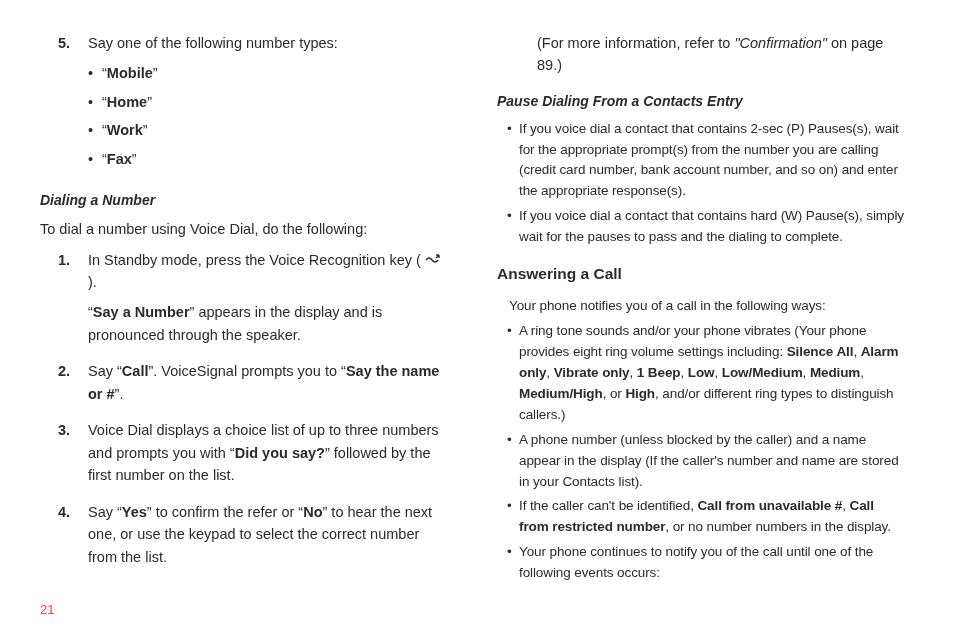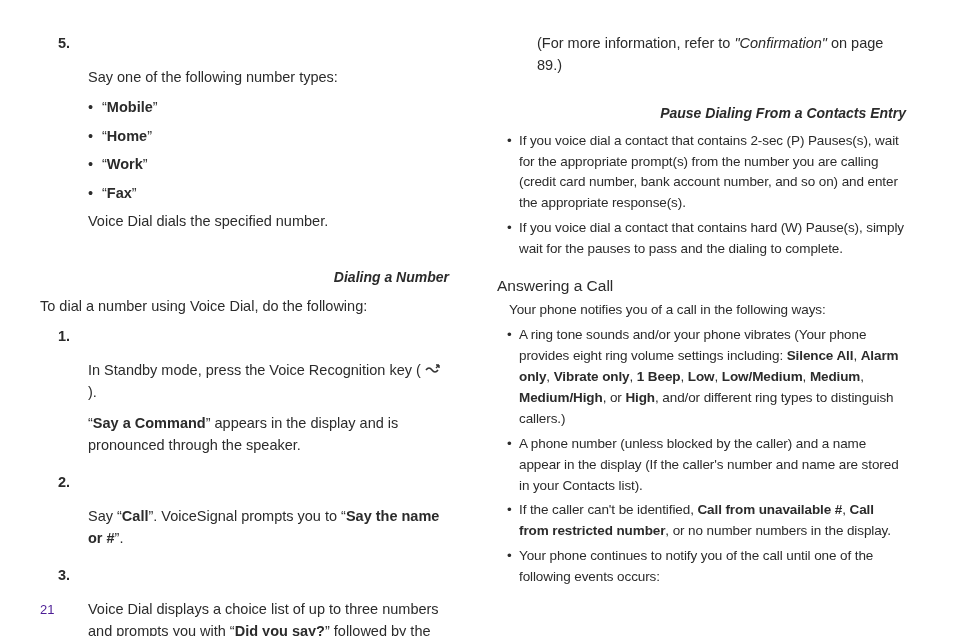--- a/index.html
+++ b/index.html
@@ -32,21 +32,20 @@
     margin-bottom: 6px;
   }
   .ol-left  { padding-left: 18px; }
   .ol-num {
     font-weight: 700;
     width: 30px;
     flex: none;
   }
   .ol-body {
     flex: 1;
-    margin-top: 34px;
   }
   .ol-body p { margin: 0 0 8px 0; }
   .sub-bullets { margin-left: 0; }
   .sub-bullets .b {
     margin: 6px 0;
   }
   .b {
     display: flex;
   }
   .b .dot {
@@ -55,44 +54,43 @@
     text-align: left;
   }
   .b .txt { flex: 1; }
   strong { font-weight: 700; }
   em, .ital { font-style: italic; }
   .hdr-minor {
     font-weight: 700;
     font-style: italic;
     font-family: Arial, sans-serif;
     font-size: 14px;
-    margin: 26px 0 6px 0;
-    text-align: right;
+    margin: 14px 0 6px 0;
   }
   .hdr-major {
-    font-weight: 400;
+    font-weight: 700;
     font-family: Arial, sans-serif;
     font-size: 15.5px;
-    margin: 14px 0 2px 0;
+    margin: 14px 0 10px 0;
   }
   .condensed {
     font-stretch: condensed;
     font-size: 13.5px;
     letter-spacing: -0.1px;
   }
   .bullets-tight .b,
   .bullets-cond  .b { margin: 4px 0; }
   .bullets-cond { padding-left: 10px; }
   .bullets-cond .dot { width: 12px; }
   .foot-num {
     position: absolute;
     left: 40px;
     bottom: 16px;
     font-size: 13px;
-    color: #4c1d95;
+    color: #ef4444;
   }
   .key-pill {
     display: inline-block;
     vertical-align: middle;
     border: 2px solid #323232;
     background: #323232;
     width: 26px;
     height: 13px;
     border-radius: 7px;
     margin: 0 2px;
@@ -128,42 +126,41 @@
               </div>
             <div class="b">
                 <span class="dot">•</span>
                 <span class="txt">“<strong>Work</strong>”</span>
               </div>
             <div class="b">
                 <span class="dot">•</span>
                 <span class="txt">“<strong>Fax</strong>”</span>
               </div>
           </div>
-          <p>Voice Dial dials the specified number.</p>
         </div>
       </div>
 
       <div class="hdr-minor">Dialing a Number</div>
       <p style="margin:0 0 8px;">To dial a number using Voice Dial, do the following:</p>
 
       <div class="ol-item ol-left">
         <div class="ol-num">1.</div>
         <div class="ol-body">
           <p>
             <span>In Standby mode, press the Voice Recognition key (</span>
             <span class="vr-icon">
               <svg viewBox="0 0 16 14">
                   <path d="M1 7 Q4 3 7 7 T13 7" fill="none" stroke="#333" stroke-width="1.6"></path>
                   <path d="M11 5 L14 2 M14 2 L14 5 M14 2 L11 2" fill="none" stroke="#333" stroke-width="1.4"></path>
                 </svg>
             </span>
             <span>).</span>
           </p>
           <p>
-            <span>“</span><strong>Say a Command</strong><span>” appears in the display and is pronounced through the speaker.</span>
+            <span>“</span><strong>Say a Number</strong><span>” appears in the display and is pronounced through the speaker.</span>
           </p>
         </div>
       </div>
 
       <div class="ol-item ol-left">
         <div class="ol-num">2.</div>
         <div class="ol-body">
           <p>
             <span>Say “</span><strong>Call</strong><span>”. VoiceSignal prompts you to “</span><strong>Say the name or #</strong><span>”.</span>
           </p>

